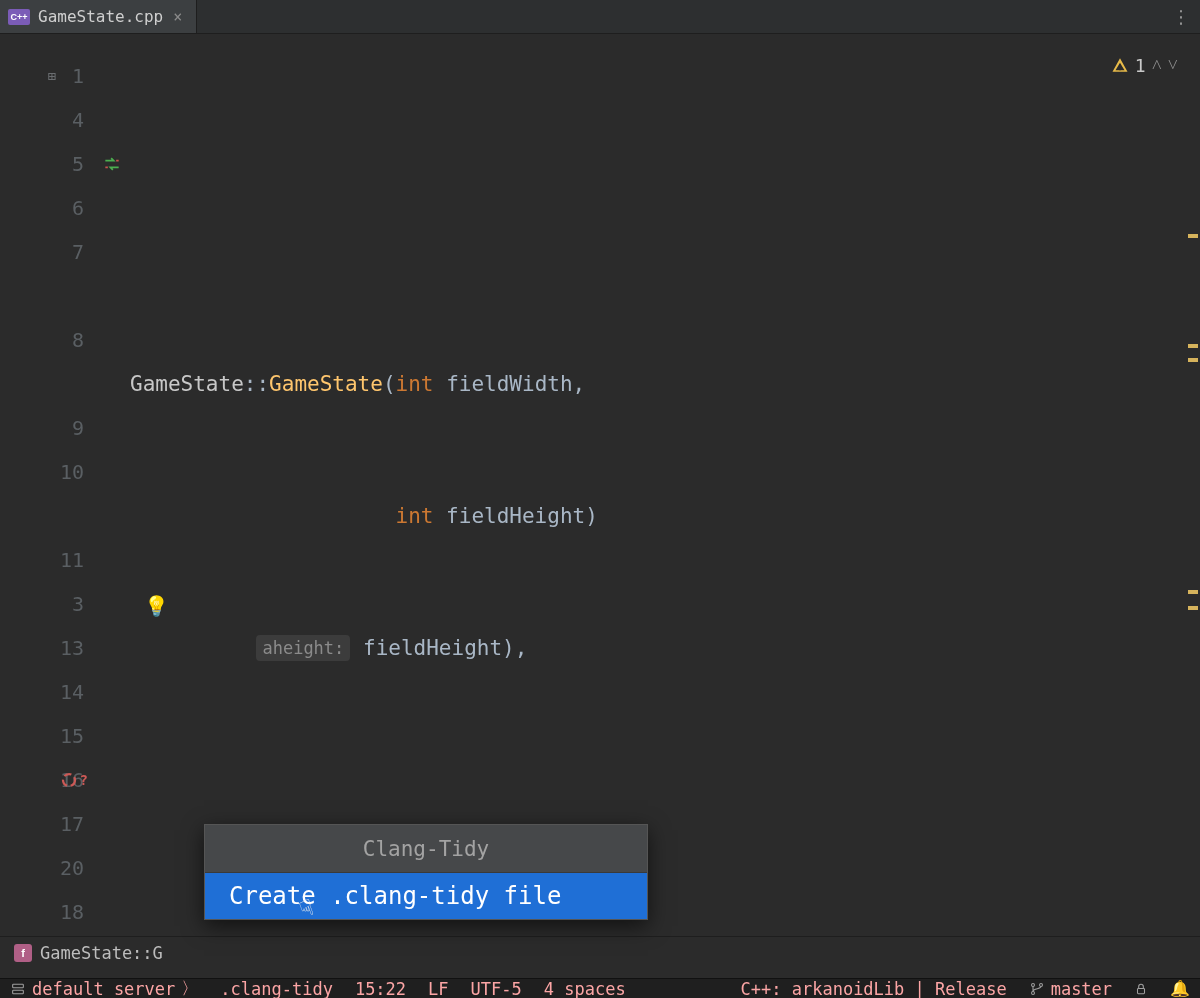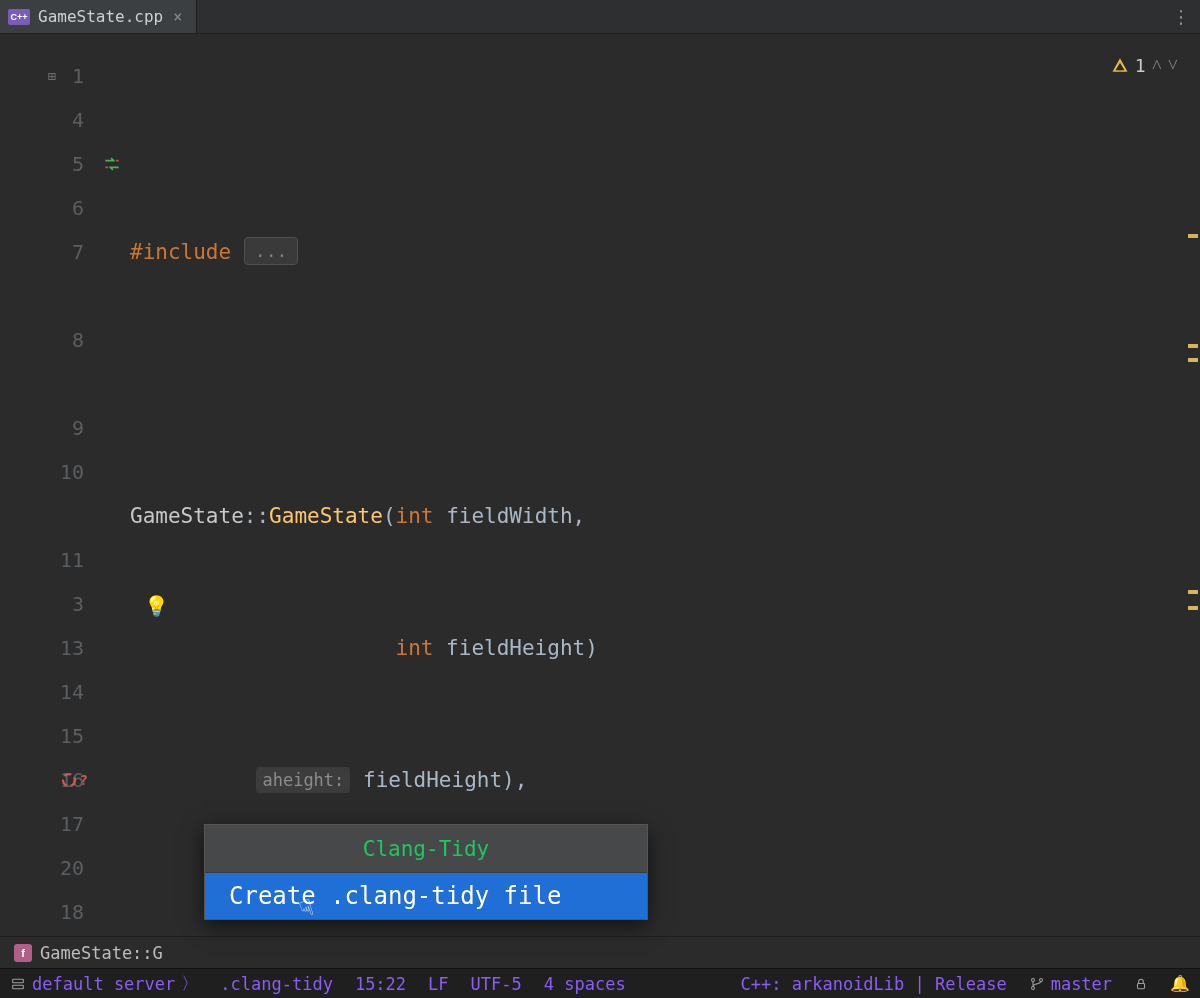--- a/index.html
+++ b/index.html
@@ -66,31 +66,31 @@
   .stripe{width:18px;background:var(--bg);position:relative;}
   .stripe .mark{position:absolute;right:2px;width:10px;height:4px;}
   .stripe .warn{background:var(--warn-stripe);}
 
   .insp-badge{position:absolute;top:54px;right:22px;display:flex;align-items:center;gap:6px;color:#c9c9c9;font-size:18px;z-index:6;font-family:sans-serif;}
   .insp-badge svg.tri{width:18px;height:18px;}
   .insp-badge .chev{color:#8f8f8f;font-size:18px;cursor:pointer;}
 
   
   .popup{position:absolute;left:204px;top:824px;width:444px;background:var(--bg-popup);border:1px solid #555;box-shadow:0 6px 20px rgba(0,0,0,.6);z-index:30;font-family:-apple-system,Segoe UI,sans-serif;}
-  .popup-header{height:48px;display:flex;align-items:center;justify-content:center;font-size:21px;color:#22c55e;border-bottom:1px solid #3a3a3a;}
+  .popup-header{height:48px;display:flex;align-items:center;justify-content:center;font-size:21px;color:#a3a3a3;border-bottom:1px solid #3a3a3a;}
   .popup-item{height:46px;display:flex;align-items:center;padding:0 24px;font-size:24px;color:#e6e6e6;cursor:pointer;}
   .popup-item.active{background:var(--popup-hover);color:#fff;}
   .cursor-hand{position:absolute;left:300px;top:896px;font-size:22px;z-index:40;transform:rotate(-20deg);color:#eee;}
 
   
   .crumb{position:absolute;bottom:30px;left:0;right:0;height:32px;background:var(--bg);display:flex;align-items:center;padding-left:14px;gap:8px;font-size:17px;color:#bdbdbd;border-top:1px solid #1e1e1e;font-family:-apple-system,Segoe UI,sans-serif;}
   .crumb .badge{width:18px;height:18px;border-radius:3px;background:#b05f86;color:#fff;font-size:11px;font-weight:700;display:flex;align-items:center;justify-content:center;font-family:sans-serif;}
 
   
-  .status{position:absolute;bottom:0;left:0;right:0;height:30px;background:var(--bg-dark);border-top:1px solid #111;display:flex;align-items:center;font-size:17px;color:#8b5cf6;padding:0 10px;gap:22px;font-family:-apple-system,Segoe UI,sans-serif;margin-top:29px;}
+  .status{position:absolute;bottom:0;left:0;right:0;height:20px;background:var(--bg-dark);border-top:1px solid #111;display:flex;align-items:center;font-size:17px;color:#fca5a5;padding:0 10px;gap:22px;font-family:-apple-system,Segoe UI,sans-serif;margin-top:29px;}
   .status .seg{display:flex;align-items:center;gap:6px;cursor:pointer;white-space:nowrap;}
   .status .spacer{flex:1;}
   .status svg{width:16px;height:16px;}
   .status .lock-icon{width:14px;height:14px;}
   .status .bell{font-size:16px;}
 </style>
 </head>
 <body>
 
 <div class="tabbar">
@@ -187,21 +187,20 @@
         <span>20</span>
       </div>
     <div class="gutter-line">
         <span>18</span>
       </div>
   </div>
 
   <div class="code">
     <span class="bulb" style="left:48px;top:550px">💡</span>
 
-    <div class="code-line"><span class="kw">#include</span> <span class="folded">...</span></div>
     <div class="code-line"></div>
     <div class="code-line"><span class="cls">GameState</span><span>::</span><span class="fn">GameState</span><span>(</span><span class="kw">int</span><span> fieldWidth</span><span>,</span></div>
     <div class="code-line">                     <span class="kw">int</span><span> fieldHeight</span><span>)</span></div>
     <div class="code-line">          <span class="hint">aheight:</span> <span>fieldHeight</span><span>),</span></div>
     
     
     
     
     
     

